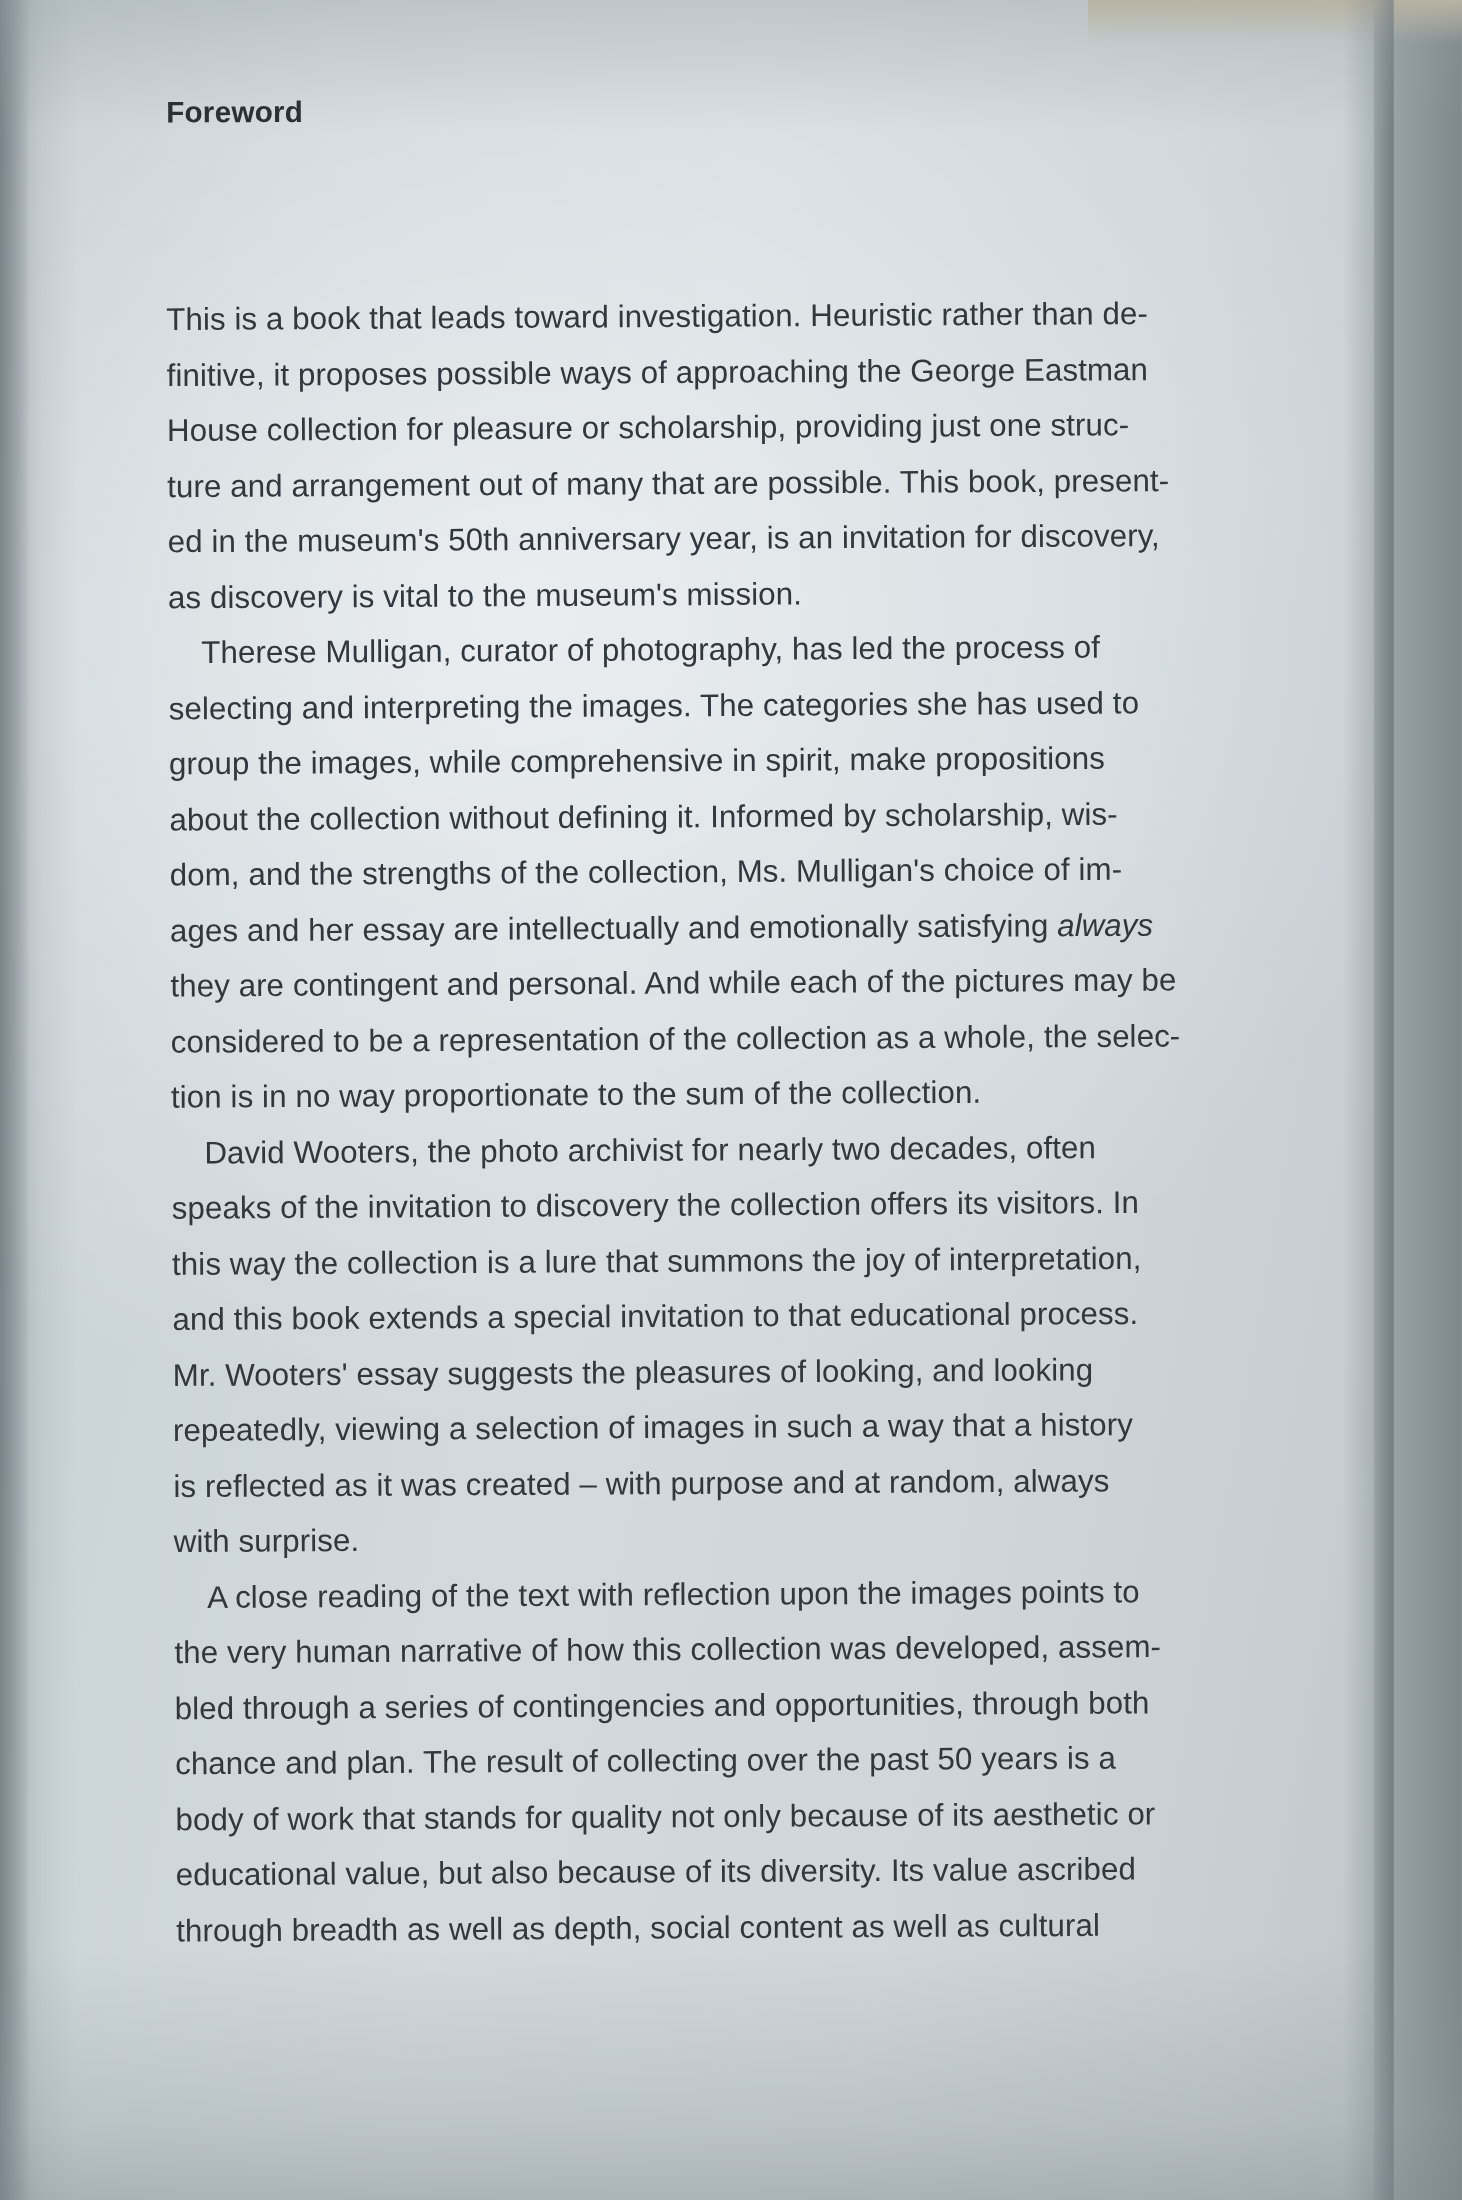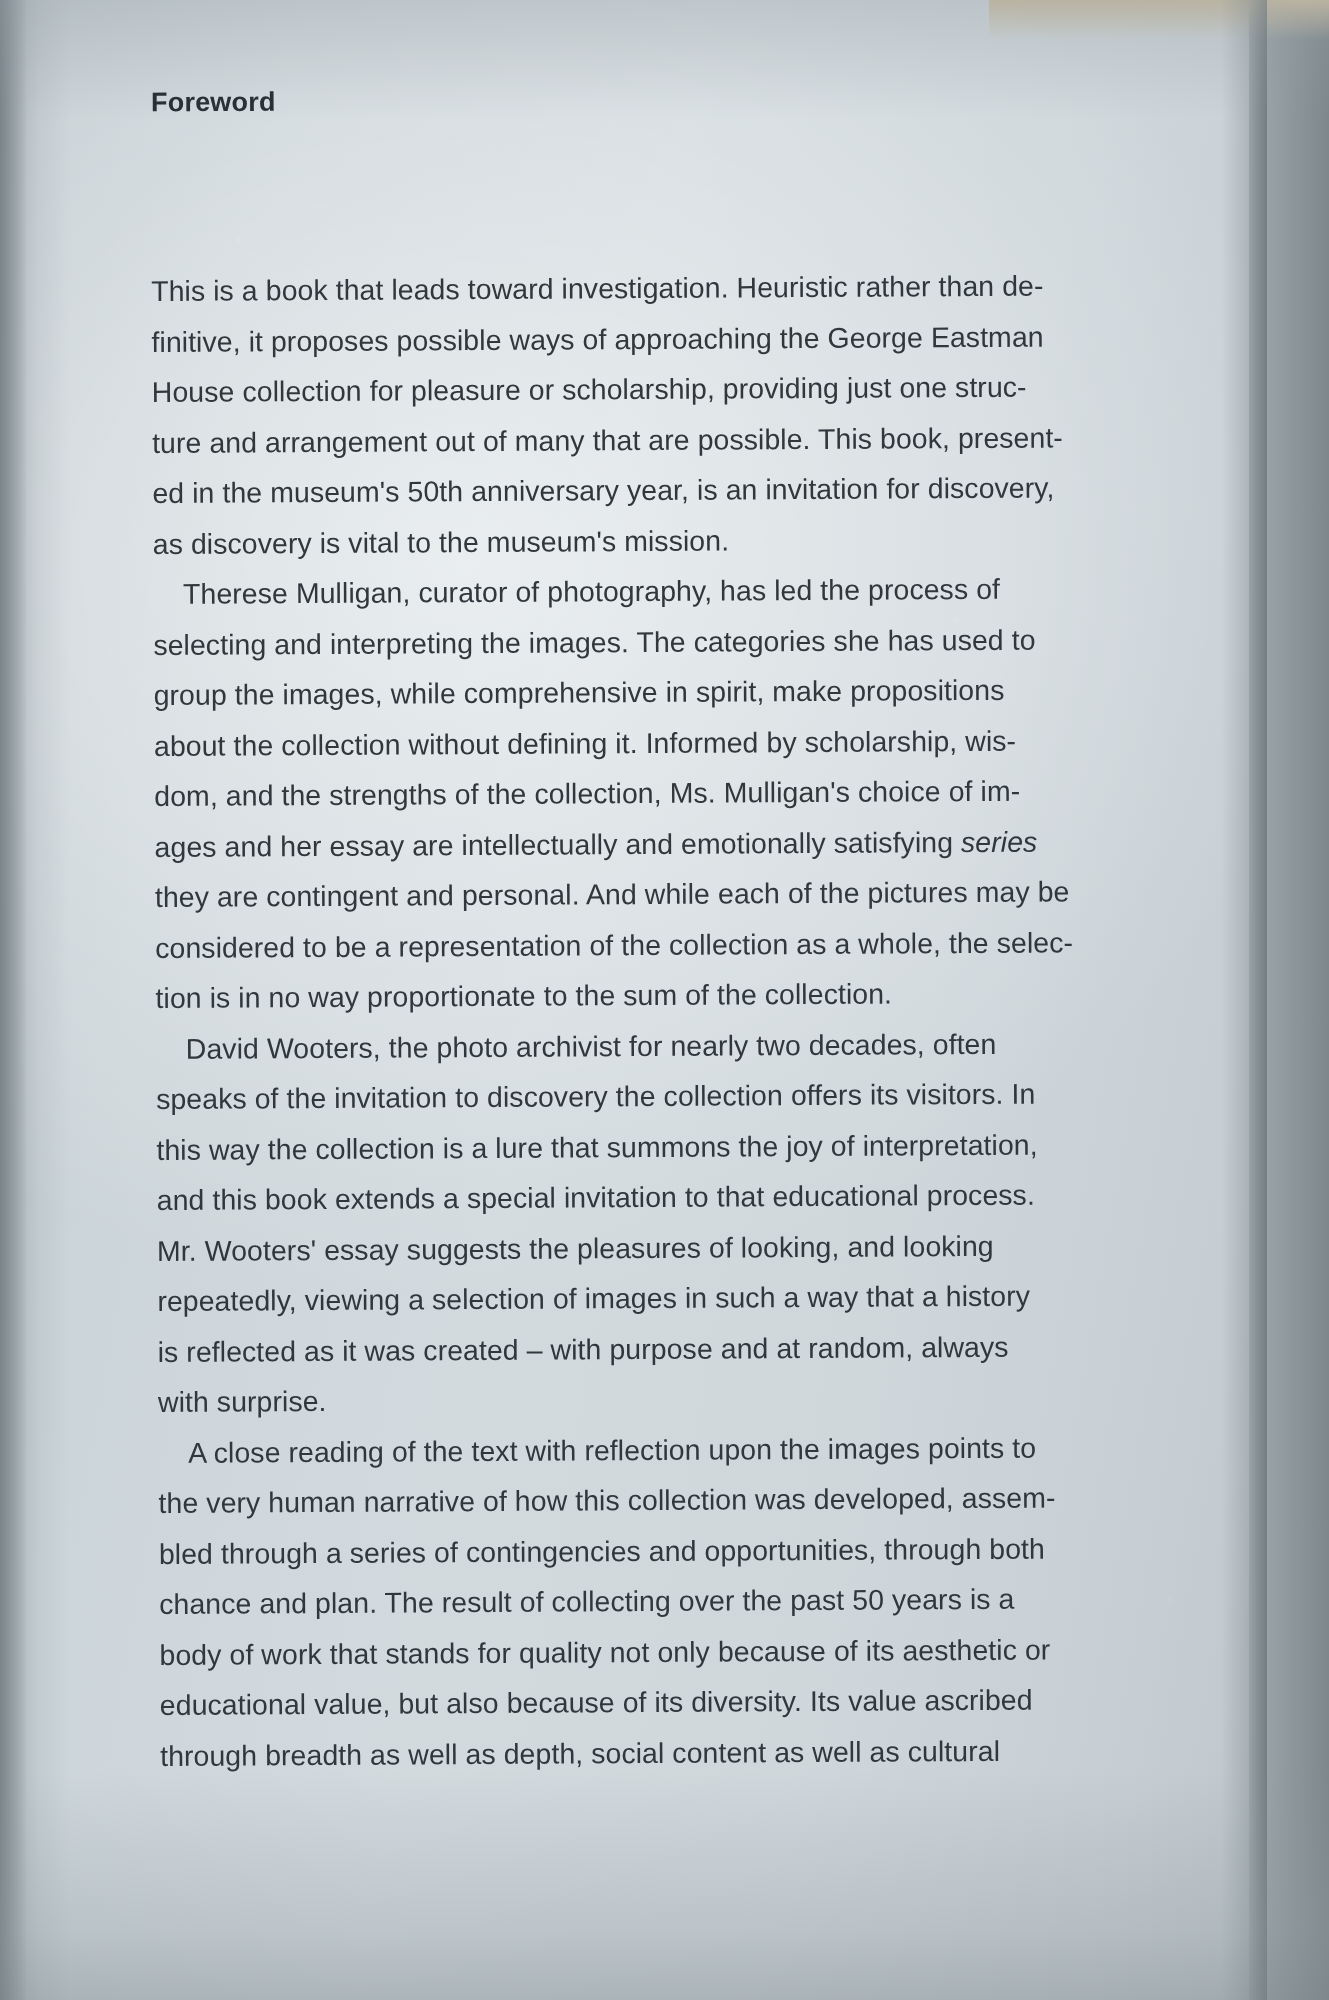--- a/index.html
+++ b/index.html
@@ -167,21 +167,21 @@
 House collection for pleasure or scholarship, providing just one struc-
 ture and arrangement out of many that are possible. This book, present-
 ed in the museum's 50th anniversary year, is an invitation for discovery,
 as discovery is vital to the museum's mission.</p>
 
       <p class="para"><span class="indent-first"></span><span>Therese Mulligan, curator of photography, has led the process of
 selecting and interpreting the images. The categories she has used to
 group the images, while comprehensive in spirit, make propositions
 about the collection without defining it. Informed by scholarship, wis-
 dom, and the strengths of the collection, Ms. Mulligan's choice of im-
-ages and her essay are intellectually and emotionally satisfying </span><em>series</em>
+ages and her essay are intellectually and emotionally satisfying </span><em>always</em>
 <span>they are contingent and personal. And while each of the pictures may be
 considered to be a representation of the collection as a whole, the selec-
 tion is in no way proportionate to the sum of the collection.</span></p>
 
       <p class="para"><span class="indent-first"></span><span>David Wooters, the photo archivist for nearly two decades, often
 speaks of the invitation to discovery the collection offers its visitors. In
 this way the collection is a lure that summons the joy of interpretation,
 and this book extends a special invitation to that educational process.
 Mr. Wooters' essay suggests the pleasures of looking, and looking
 repeatedly, viewing a selection of images in such a way that a history

